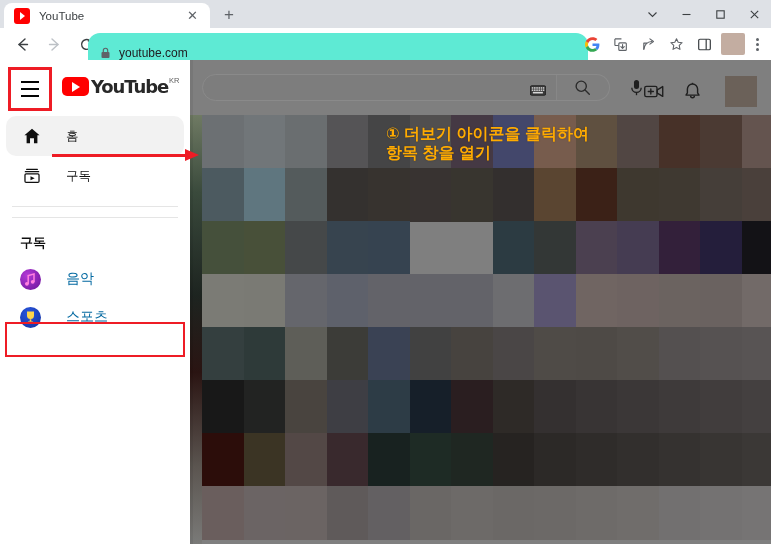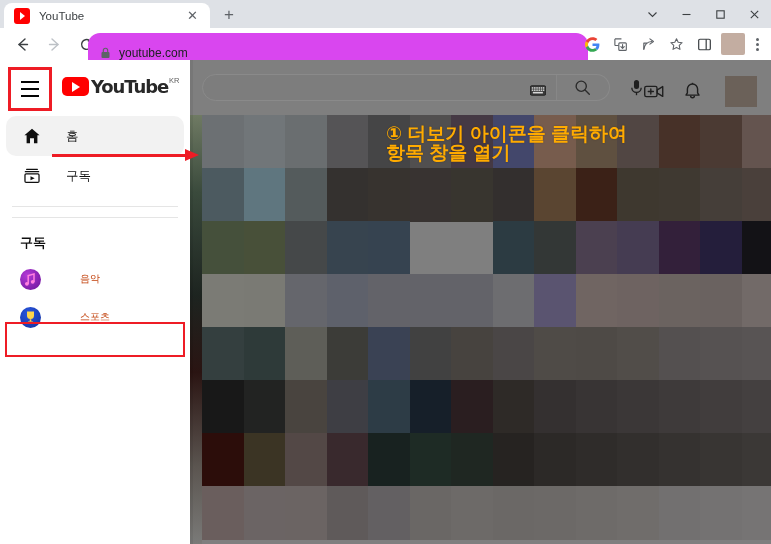--- a/index.html
+++ b/index.html
@@ -47,21 +47,21 @@
 
   
   .toolbar{
     position:absolute;left:0;top:28px;width:771px;height:32px;
     background:#ffffff;display:flex;align-items:center;
   }
   .navbtn{width:28px;height:28px;margin-left:4px;display:flex;align-items:center;justify-content:center;color:#5f6368;}
   .navbtn:first-child{margin-left:8px;}
   .omnibox{
     position:absolute;left:88px;top:5px;width:500px;height:39px;
-    background:#d946ef;border-radius:12px;display:flex;align-items:center;
+    background:#5eead4;border-radius:12px;display:flex;align-items:center;
   }
   .lockicon{margin-left:12px;display:flex;align-items:center;color:#5f6368;}
   .urltext{margin-left:8px;font-size:12px;color:#202124;}
   .tbicons{position:absolute;right:4px;top:3px;display:flex;align-items:center;gap:2px;}
   .tbi{width:26px;height:26px;display:flex;align-items:center;justify-content:center;color:#5f6368;}
   .profilechip{width:24px;height:22px;background:#c3ada1;margin-left:2px;border-radius:2px;}
   .kebab{width:20px;height:26px;display:flex;flex-direction:column;align-items:center;justify-content:center;gap:2px;}
   .kebab i{width:3px;height:3px;background:#5f6368;border-radius:50%;display:block;}
 
   
@@ -102,21 +102,21 @@
     display:flex;align-items:center;height:40px;margin:0 6px;border-radius:10px;padding-left:14px;
     box-sizing:border-box;
   }
   .navitem.active{background:#f2f2f2;}
   .navicon{width:24px;height:24px;display:flex;align-items:center;justify-content:center;color:#030303;flex:none;}
   .navlabel{margin-left:22px;font-size:12.5px;color:#0f0f0f;white-space:nowrap;}
   .navdiv{height:1px;background:#e5e5e5;margin:10px 12px 10px 12px;}
   .sectiontitle{font-size:13px;color:#0f0f0f;font-weight:bold;padding:6px 0 8px 20px;}
   .chanitem{display:flex;align-items:center;height:38px;padding-left:20px;}
   .chanav{width:21px;height:21px;border-radius:50%;flex:none;position:relative;overflow:hidden;}
-  .chanlabel{margin-left:39px;font-size:10px;color:#c2410c;}
+  .chanlabel{margin-left:25px;font-size:14px;color:#0369a1;}
 
   .histbox{
     position:absolute;left:5px;top:262px;width:180px;height:35px;
     border:2.5px solid #ee1c25;box-sizing:border-box;z-index:30;pointer-events:none;
   }
 
   
   .content{
     position:absolute;left:190px;top:0;width:581px;height:484px;
     background:#7f7f7f;overflow:hidden;
@@ -139,21 +139,21 @@
   .hdricons{position:absolute;right:14px;top:16px;display:flex;align-items:center;gap:20px;}
   .hdri{color:#1f1f1f;display:flex;align-items:center;}
   .hdravatar{width:32px;height:31px;background:#6b6159;margin-left:4px;}
 
   
   .mosaic{position:absolute;left:0;top:0;width:581px;height:484px;}
   .mblock{position:absolute;}
 
   
   .anno{
-    position:absolute;color:#ffab00;font-weight:bold;font-size:19px;
+    position:absolute;color:#ffab00;font-weight:bold;font-size:16px;
     line-height:19px;white-space:pre-line;
     text-shadow:0 0 2px rgba(0,0,0,.25);
     z-index:25;
   }
   .anno1{left:196px;top:64px;}
   .anno2{left:196px;top:263px;}
   .arrow{position:absolute;left:52px;top:90px;width:148px;height:10px;z-index:35;}
   .arrow .shaft{position:absolute;left:0;top:3.5px;width:136px;height:3px;background:#ee1c25;}
   .arrow .head{
     position:absolute;left:133px;top:-1px;width:0;height:0;

